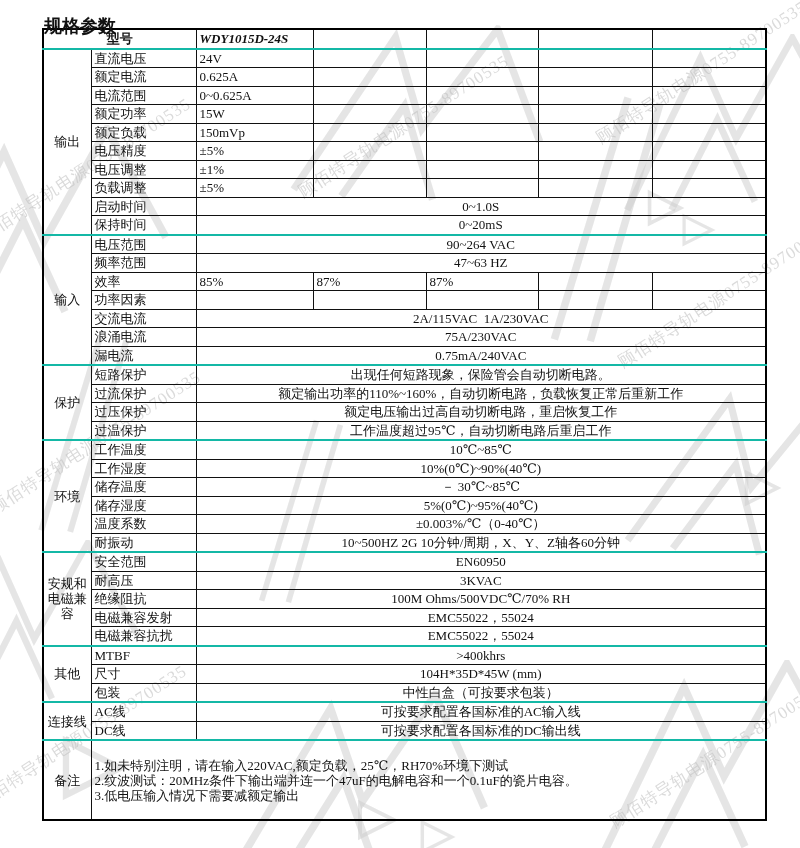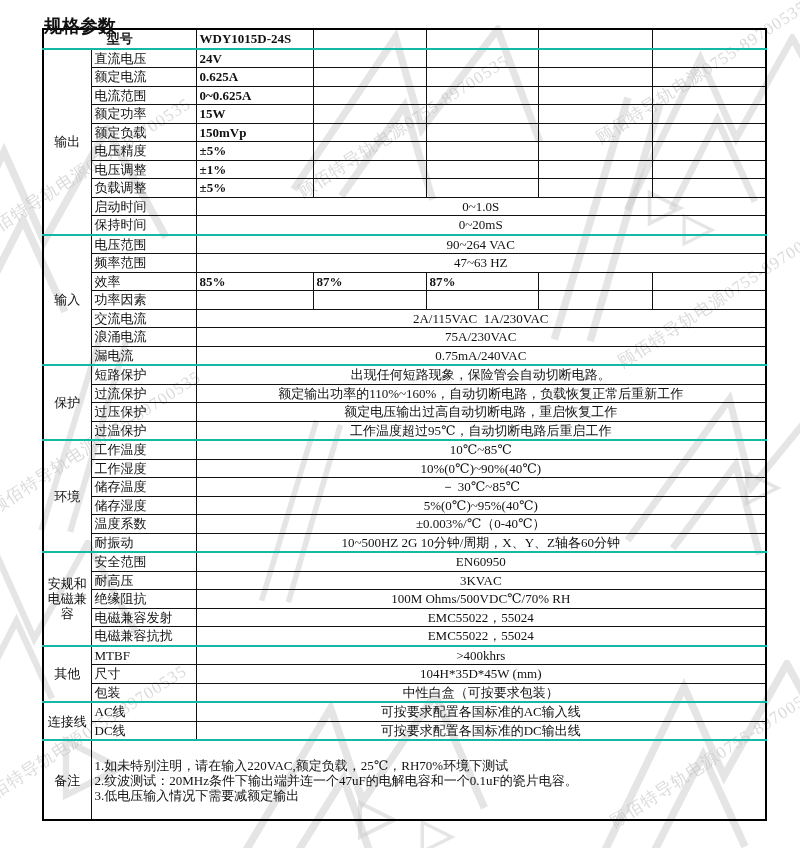--- a/index.html
+++ b/index.html
@@ -25,23 +25,23 @@
     width:723px;border-collapse:collapse;table-layout:fixed;
     border:2px solid #000;
   }
   .spec td{
     border:1px solid #111;font-size:13px;height:17.5px;line-height:15px;
     padding:0 3px;overflow:hidden;white-space:nowrap;vertical-align:middle;
   }
   .spec tr.sb > td{border-top:2px solid #14b8a6;}
   .cat{text-align:center;font-weight:normal;white-space:normal !important;line-height:16px;padding:0 2px;}
   .param{text-align:left;}
-  .val{text-align:left;font-weight:bold;}
+  .val{text-align:left;}
   .vc{text-align:center;white-space:pre !important;}
-  .bold{font-weight:bold;}
+  .bold{font-weight:bold;font-style:italic;}
   tr.notesrow td{height:78px;}
   .notes-cell{white-space:normal !important;line-height:23px;padding:3px 5px;margin-top:40px;}
   .hdr td{font-weight:bold;}
 </style>
 </head>
 <body>
 
 <div class="wm-layer">
   <svg class="wm-logo" viewBox="0 0 270 210" width="250" height="195" style="left:300px;top:16px;transform:rotate(8deg);">
       <path d="M6 206 L92 28 L134 122 L200 4 L262 118"></path>

